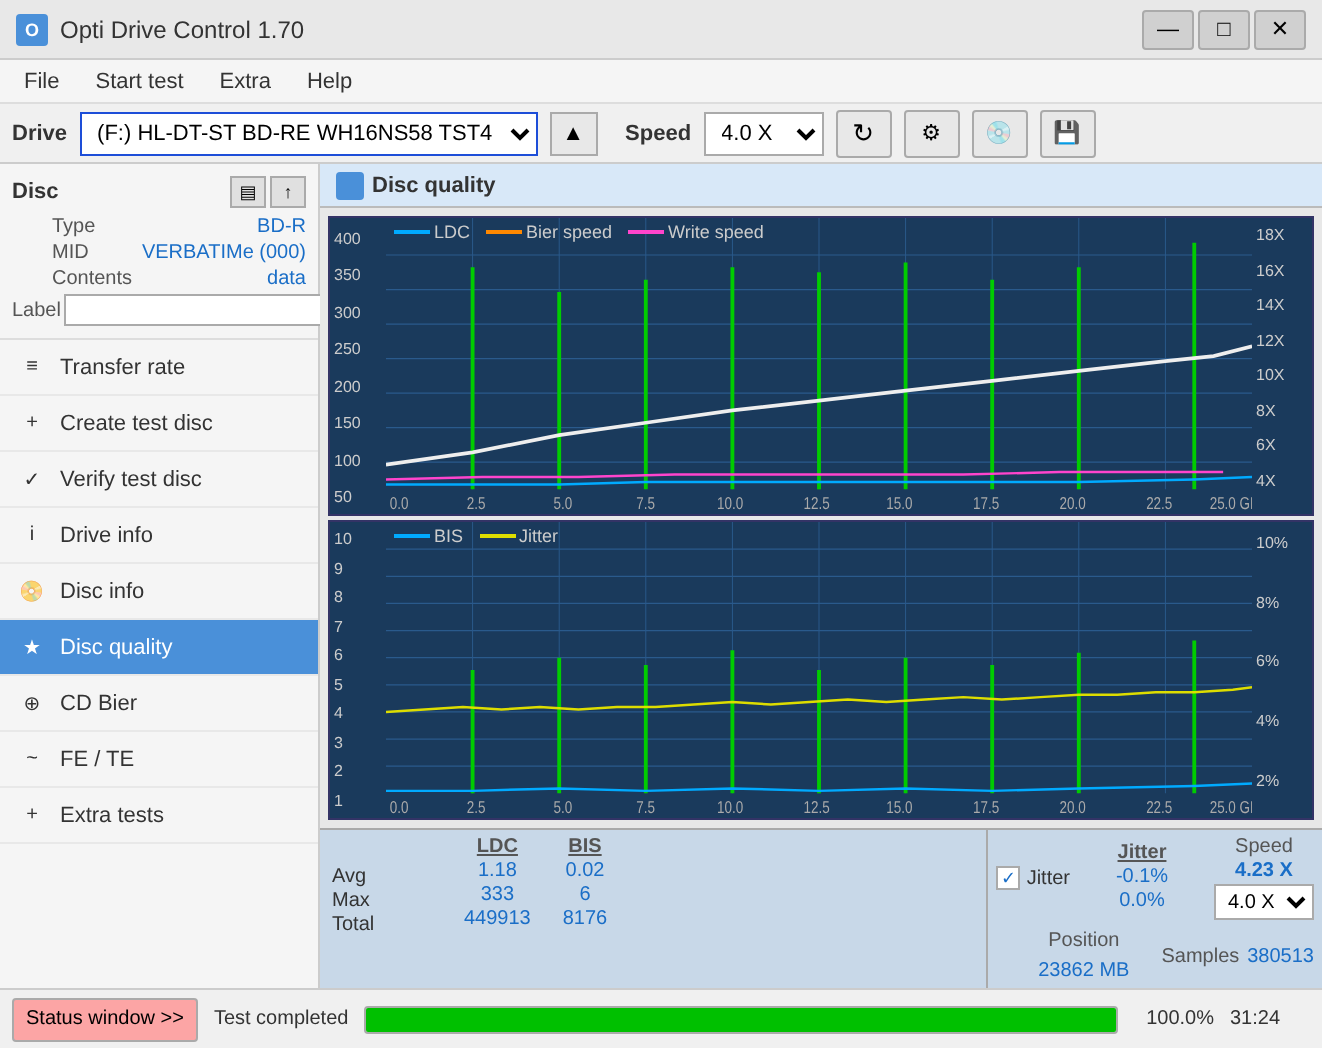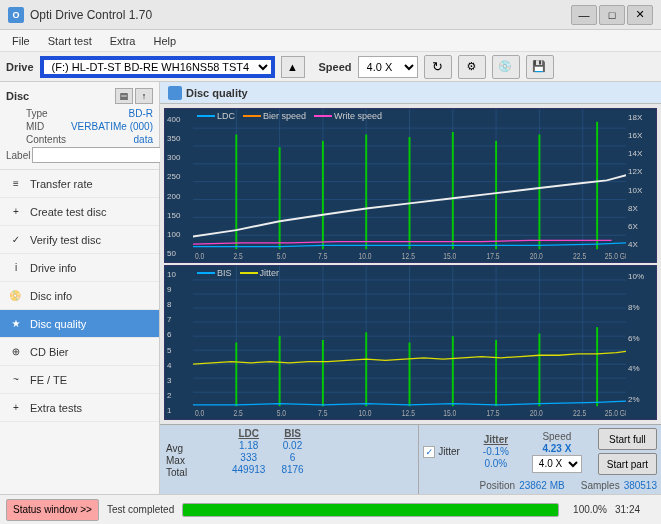--- a/index.html
+++ b/index.html
@@ -12,21 +12,21 @@
     #titlebar-title { font-size: 12px; color: #333; }
     #titlebar-controls { display: flex; gap: 2px; }
     .title-btn { width: 26px; height: 20px; background: #d0d0d0; border: 1px solid #aaa; border-radius: 2px; display: flex; align-items: center; justify-content: center; cursor: pointer; font-size: 11px; }
 
     
     #menubar { background: #f5f5f5; height: 22px; display: flex; align-items: center; padding: 0 4px; border-bottom: 1px solid #ddd; gap: 2px; }
     .menu-item { padding: 2px 8px; cursor: pointer; font-size: 11px; color: #333; }
 
     
     #drivebar { background: #f0f0f0; height: 30px; display: flex; align-items: center; padding: 0 6px; border-bottom: 1px solid #ccc; gap: 6px; }
-    #drive-select { height: 22px; font-size: 11px; border: 4px solid #1d4ed8; background: white; padding: 0 4px; min-width: 200px; }
+    #drive-select { height: 22px; font-size: 11px; border: 1px solid #1d4ed8; background: white; padding: 0 4px; min-width: 200px; }
     .drive-btn { width: 24px; height: 22px; background: #e8e8e8; border: 1px solid #aaa; cursor: pointer; display: flex; align-items: center; justify-content: center; }
     #speed-select { height: 22px; font-size: 11px; border: 1px solid #aaa; background: white; padding: 0 4px; min-width: 60px; }
     .icon-btn { width: 28px; height: 24px; background: #e8e8e8; border: 1px solid #aaa; cursor: pointer; display: flex; align-items: center; justify-content: center; border-radius: 2px; }
 
     
     #main { display: flex; height: calc(524px - 82px - 30px); }
 
     
     #sidebar { width: 160px; background: #f5f5f5; border-right: 1px solid #ccc; display: flex; flex-direction: column; }
     #disc-section { padding: 6px; border-bottom: 1px solid #ddd; }
@@ -423,27 +423,23 @@
           </div>
 
           <div style="display:flex;flex-direction:column;gap:1px;align-items:center;">
             <span style="font-size:10px;color:#555;">Speed</span>
             <span style="font-size:10px;color:#1a6ec7;font-weight:bold;">4.23 X</span>
             <select class="speed-select-sm">
               <option>4.0 X</option>
             </select>
           </div>
 
-          <div style="display:flex;flex-direction:column;gap:3px;">
-            <button class="action-btn">Start full</button>
-            <button class="action-btn">Start part</button>
-          </div>
         </div>
         <div style="display:flex;gap:16px;align-items:center;margin-top:2px;">
-          <div style="display:flex;gap:4px;align-items:center;">
+          <div style="display:flex;gap:4px;align-items:center;flex-direction:column;">
             <span class="pos-label">Position</span>
             <span class="pos-val">23862 MB</span>
           </div>
           <div style="display:flex;gap:4px;align-items:center;">
             <span class="pos-label">Samples</span>
             <span class="pos-val">380513</span>
           </div>
         </div>
       </div>
     </div>

